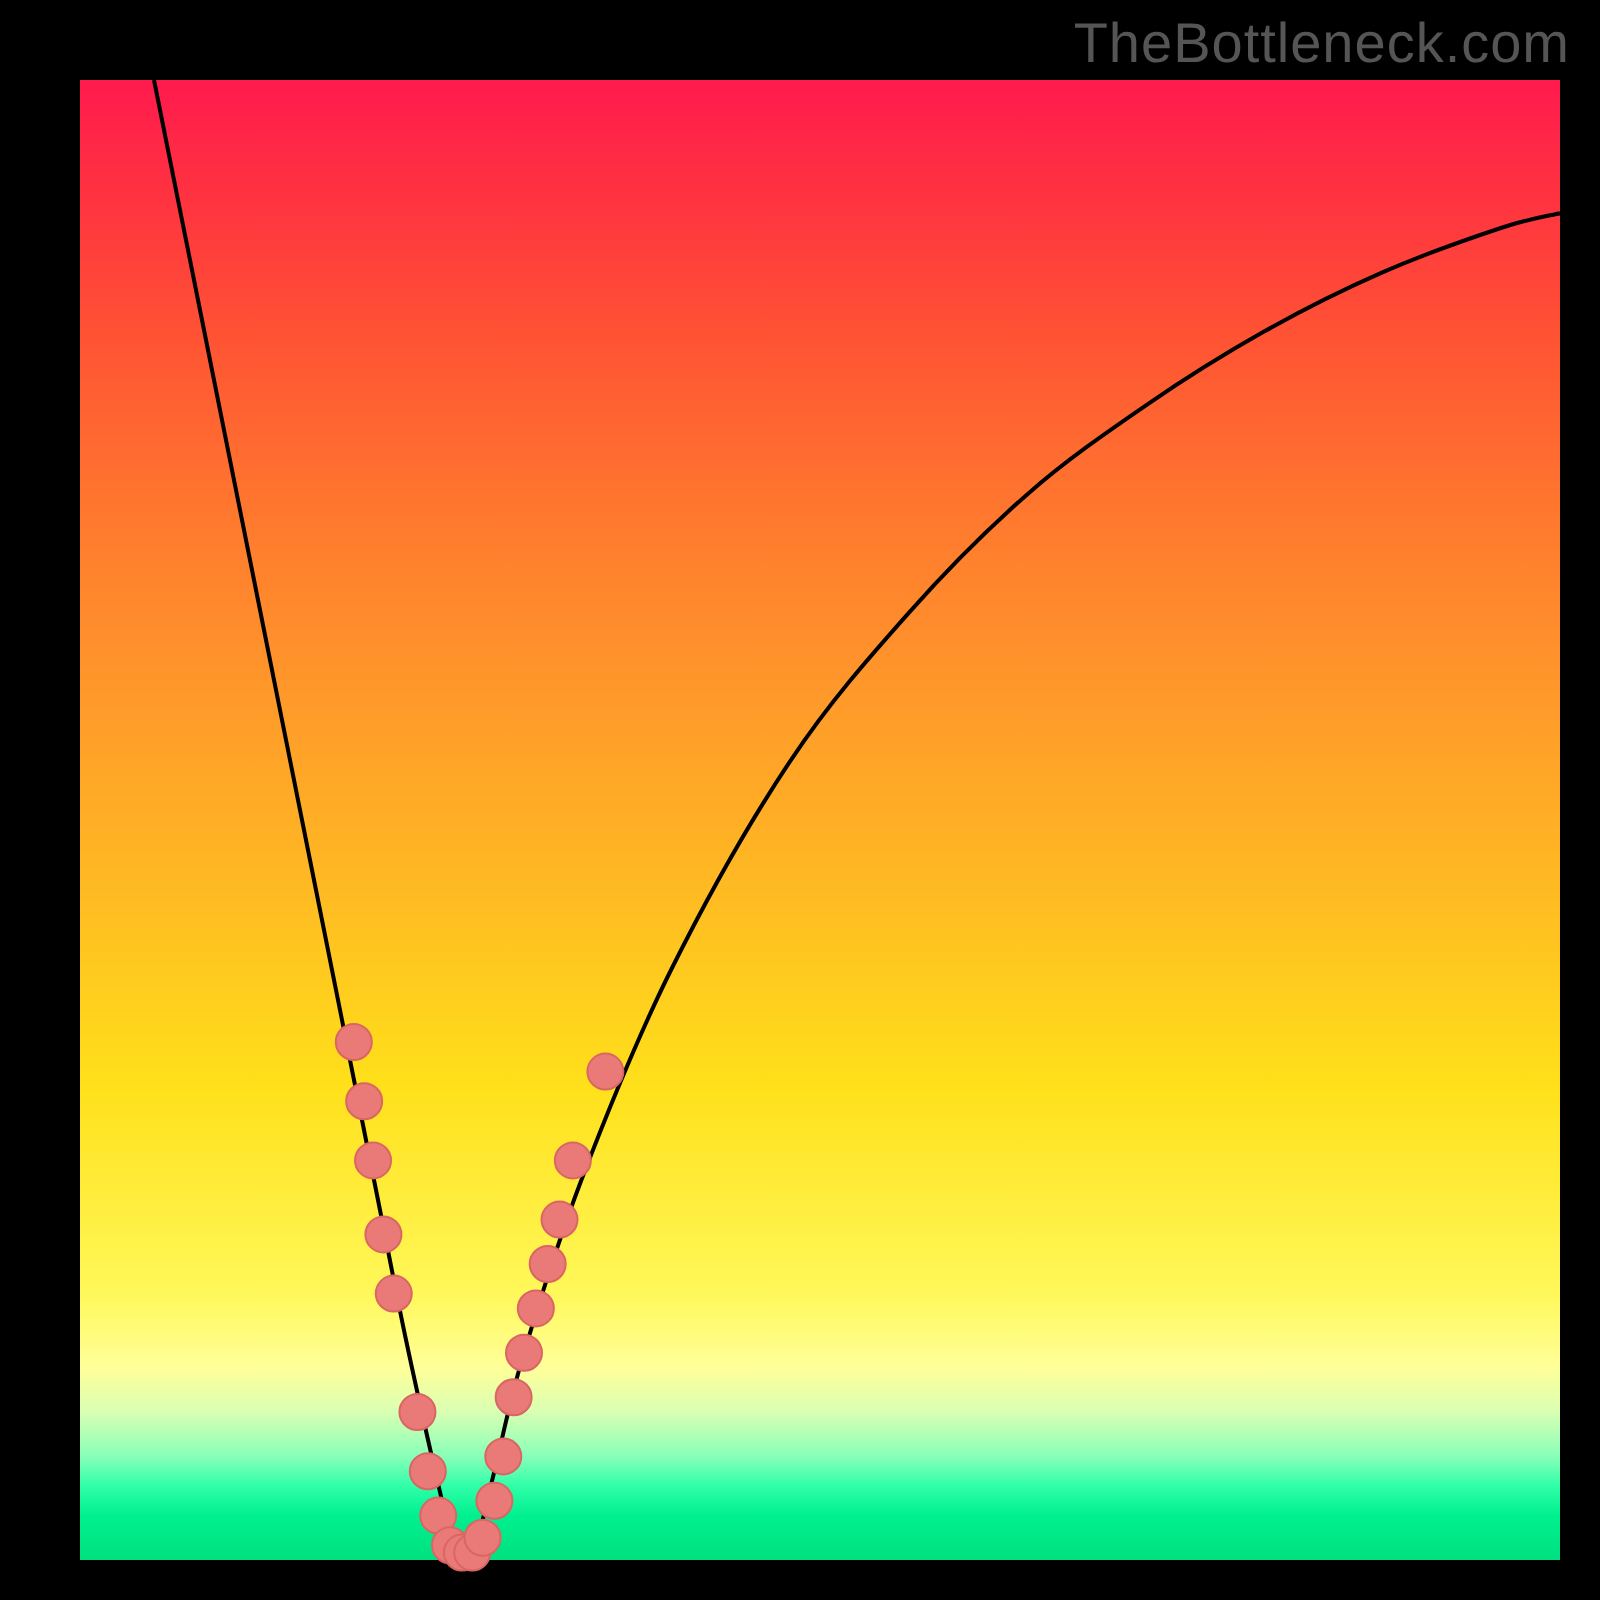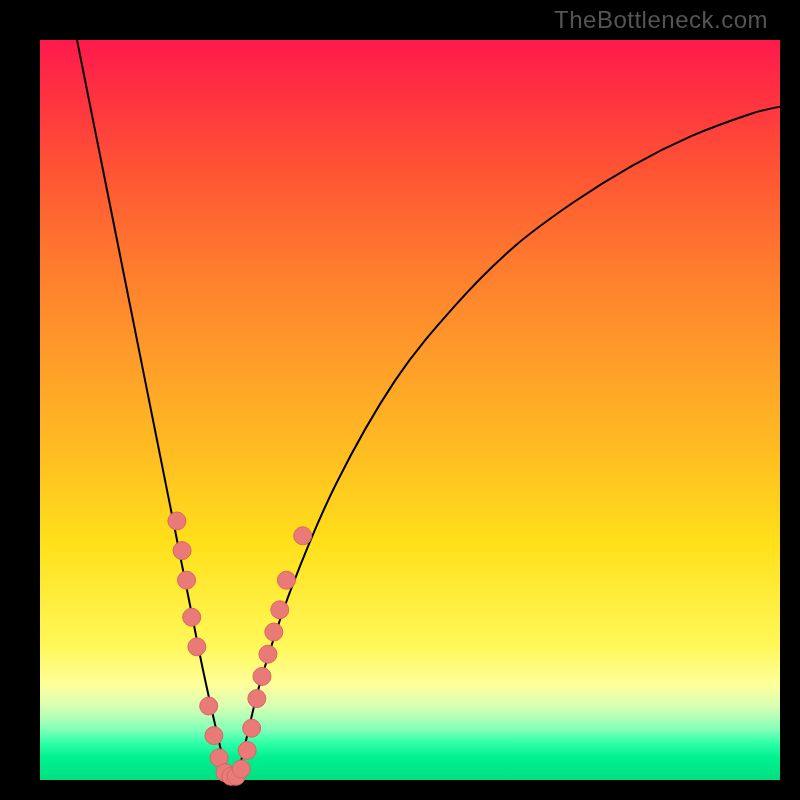--- a/index.html
+++ b/index.html
@@ -37,23 +37,23 @@
       #d9ffb3 90%,
       #88ffb8 93%,
       #30ffa8 95%,
       #00f090 97%,
       #00e080 100%
     );
   }
   .watermark {
     position: absolute;
     top: 6px;
-    right: 32px;
+    right: 15px;
     color: #555;
-    font-size: 24px;
+    font-size: 28px;
     font-weight: 400;
     letter-spacing: 0.5px;
     user-select: none;
   }
   svg.curve-layer {
     position: absolute;
     left: 0;
     top: 0;
     width: 740px;
     height: 740px;

